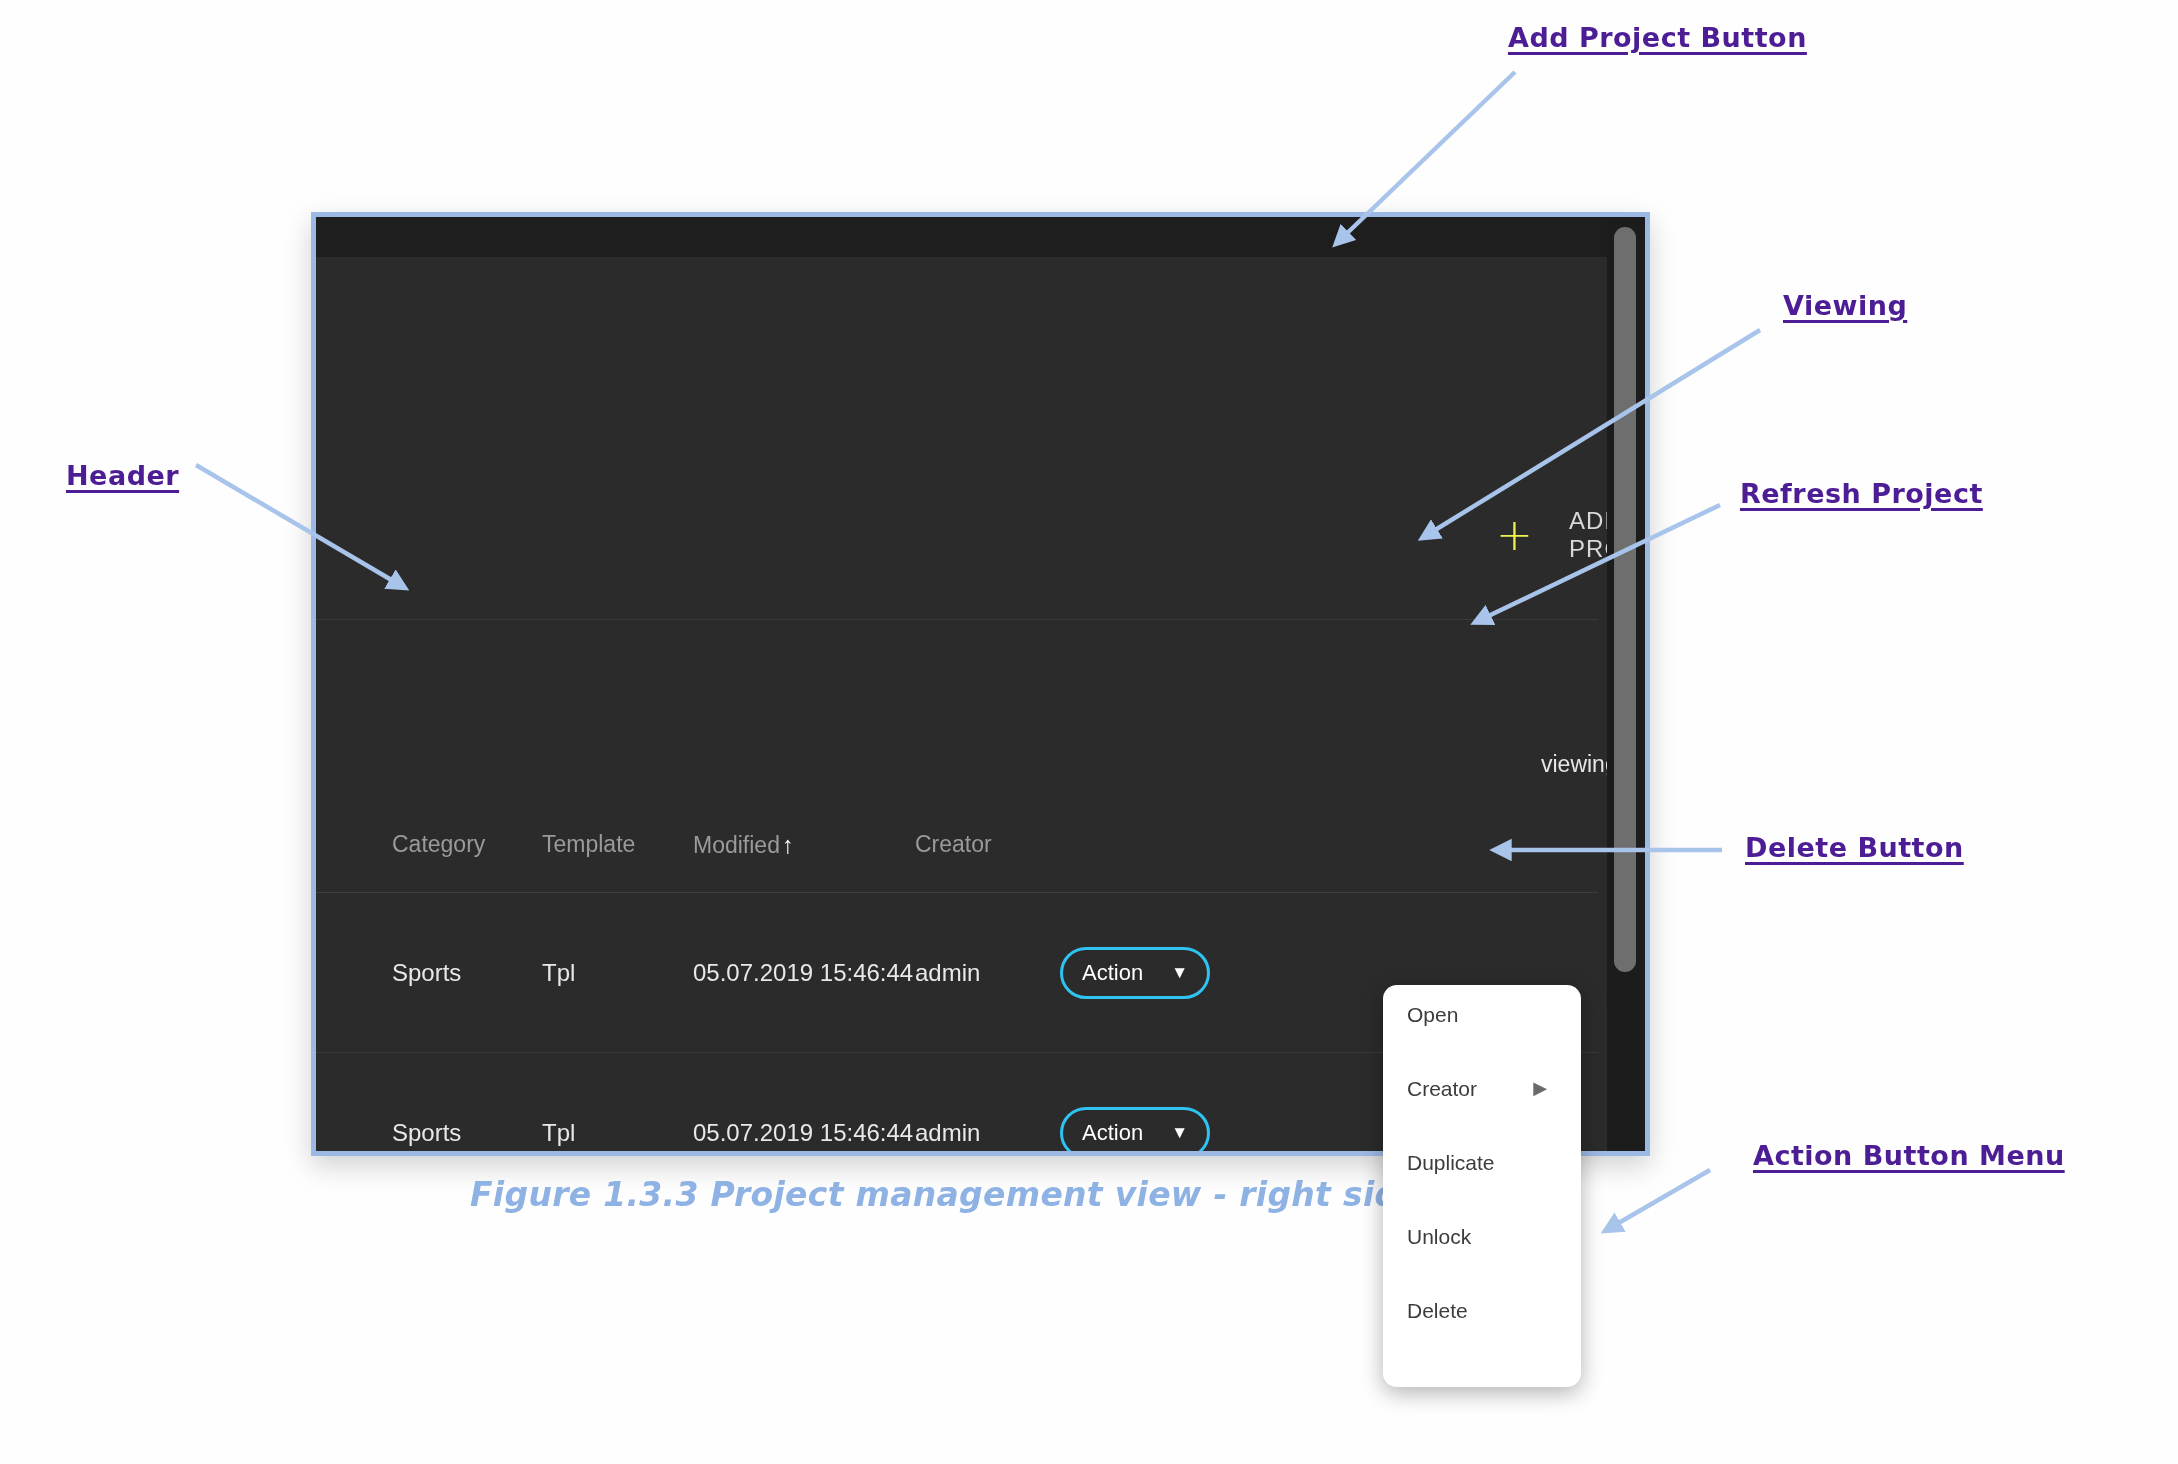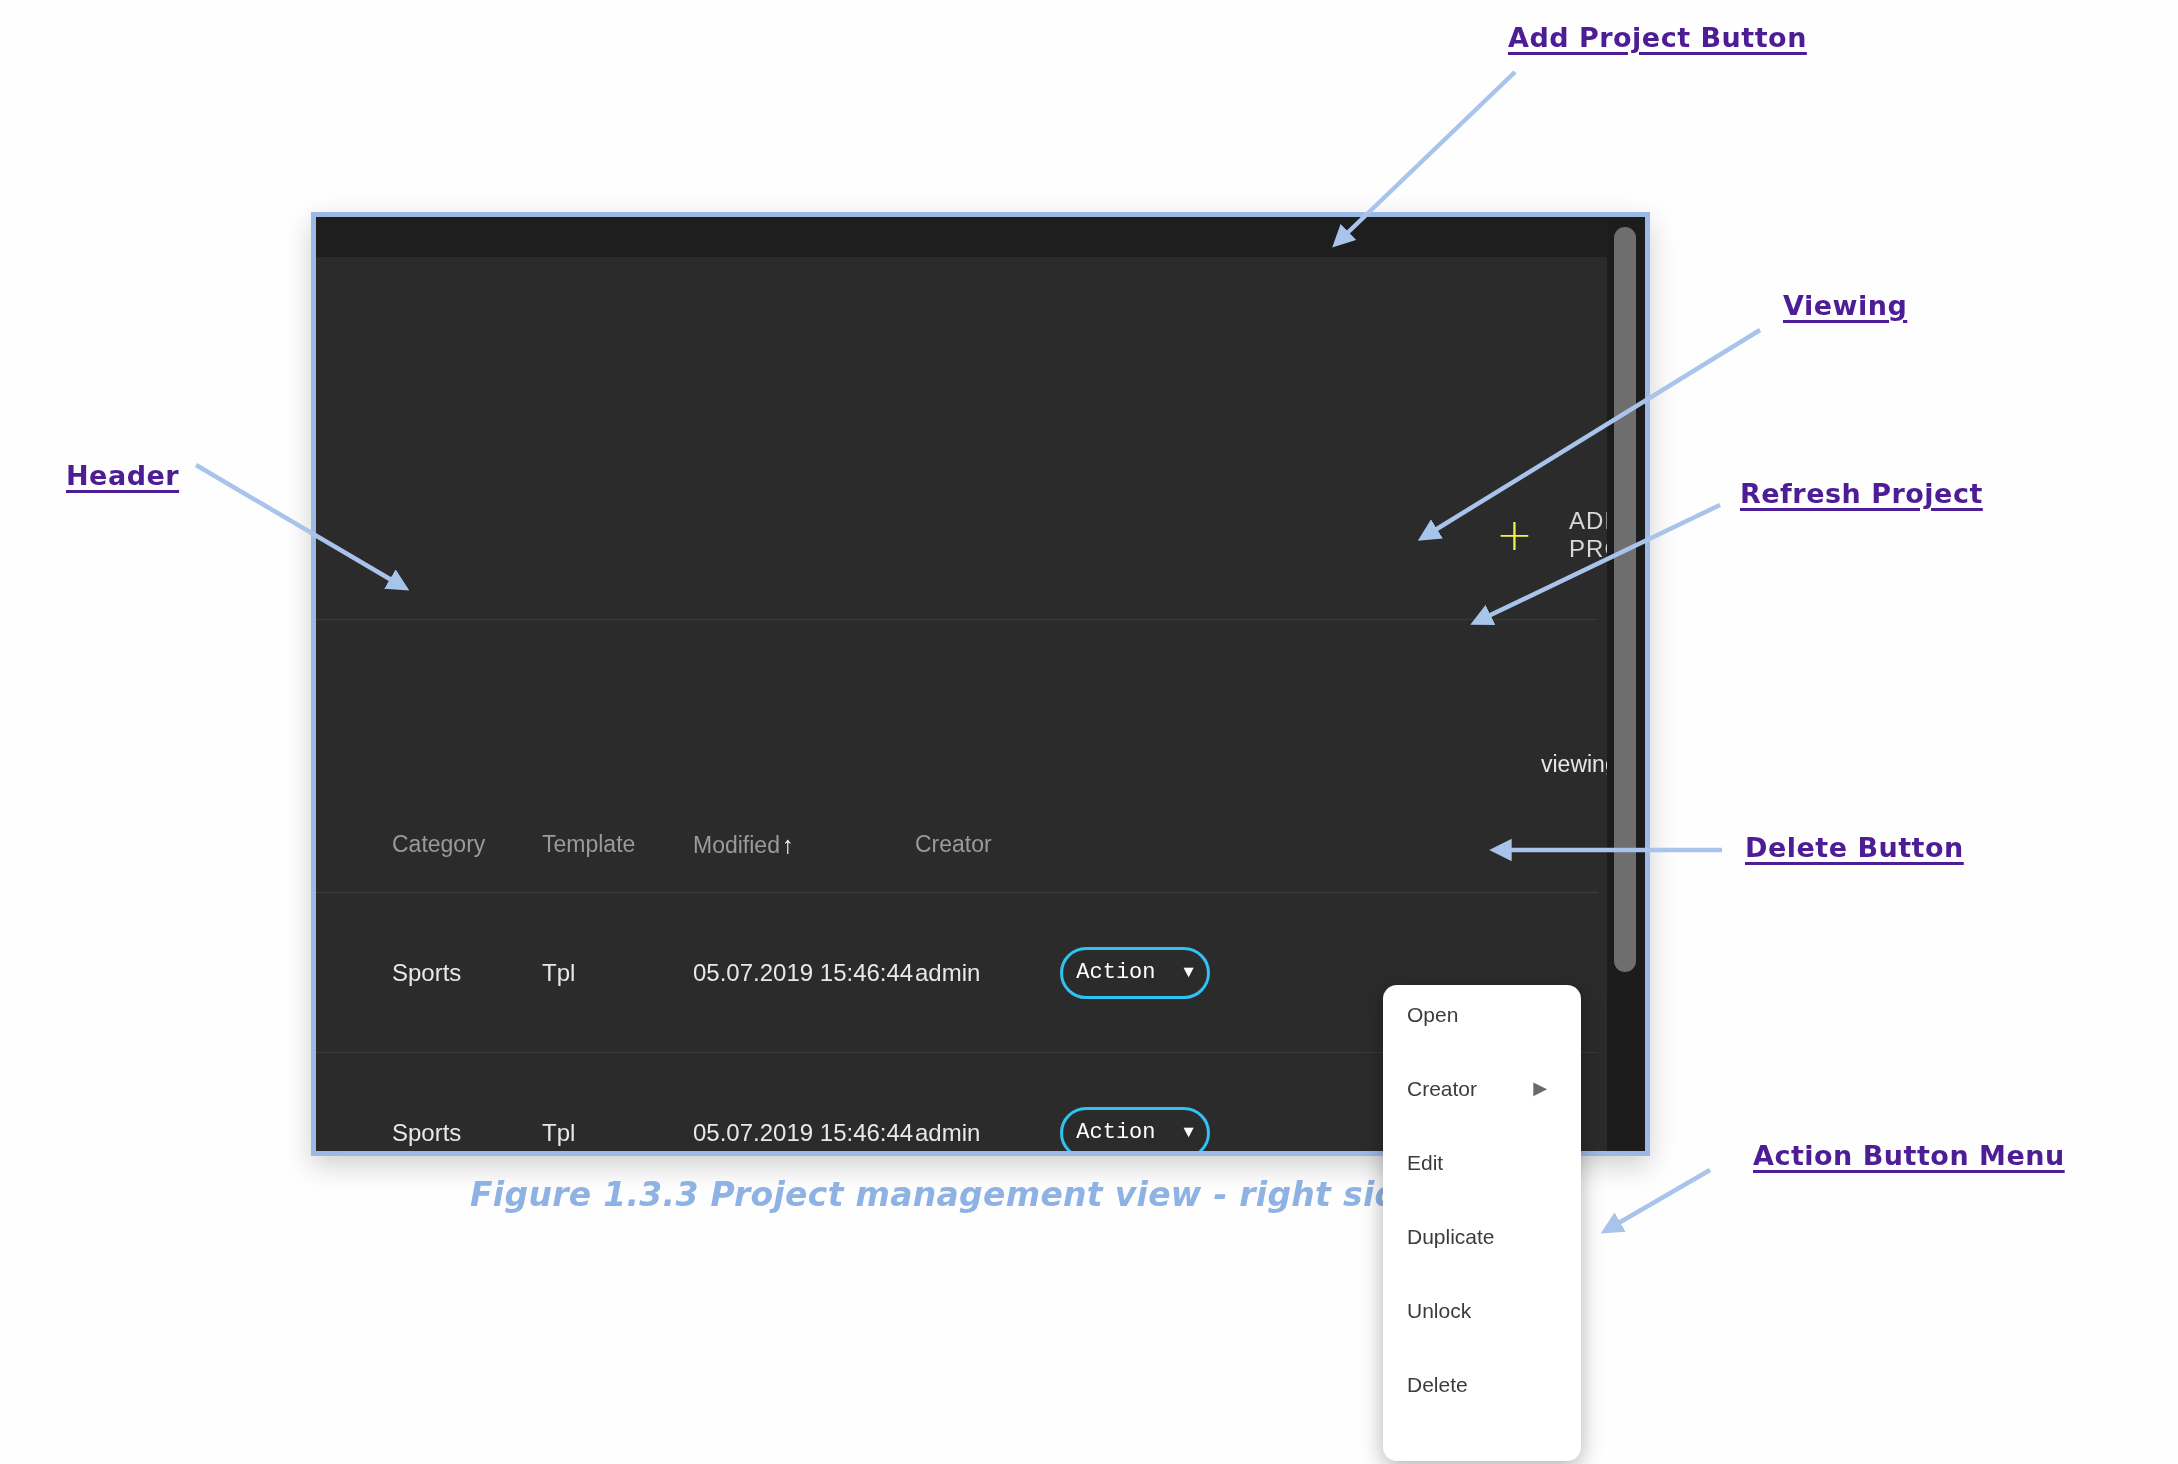--- a/index.html
+++ b/index.html
@@ -181,21 +181,21 @@
     gap: 28px;
     width: 150px;
     height: 52px;
     border: 3px solid #2fc3f2;
     border-radius: 28px;
     background: transparent;
     color: #ffffff;
     font-size: 22px;
     cursor: pointer;
     box-sizing: border-box;
-    font-family: Liberation Mono, monospace;
+    font-family: Liberation Sans, sans-serif;
     text-align: center;
   }
   .action-caret {
     font-size: 17px;
     line-height: 1;
     color: #ffffff;
   }
 
   
   #panel-scrollbar-track {
@@ -342,24 +342,20 @@
 <div id="action-menu">
   <div class="menu-item">
     <span>Open</span>
     <span class="submenu-arrow"></span>
   </div>
   <div class="menu-item">
     <span>Creator</span>
     <span class="submenu-arrow">▶</span>
   </div>
   <div class="menu-item">
-    <span>Edit</span>
-    <span class="submenu-arrow"></span>
-  </div>
-  <div class="menu-item">
     <span>Duplicate</span>
     <span class="submenu-arrow"></span>
   </div>
   <div class="menu-item">
     <span>Unlock</span>
     <span class="submenu-arrow"></span>
   </div>
   <div class="menu-item">
     <span>Delete</span>
     <span class="submenu-arrow"></span>

